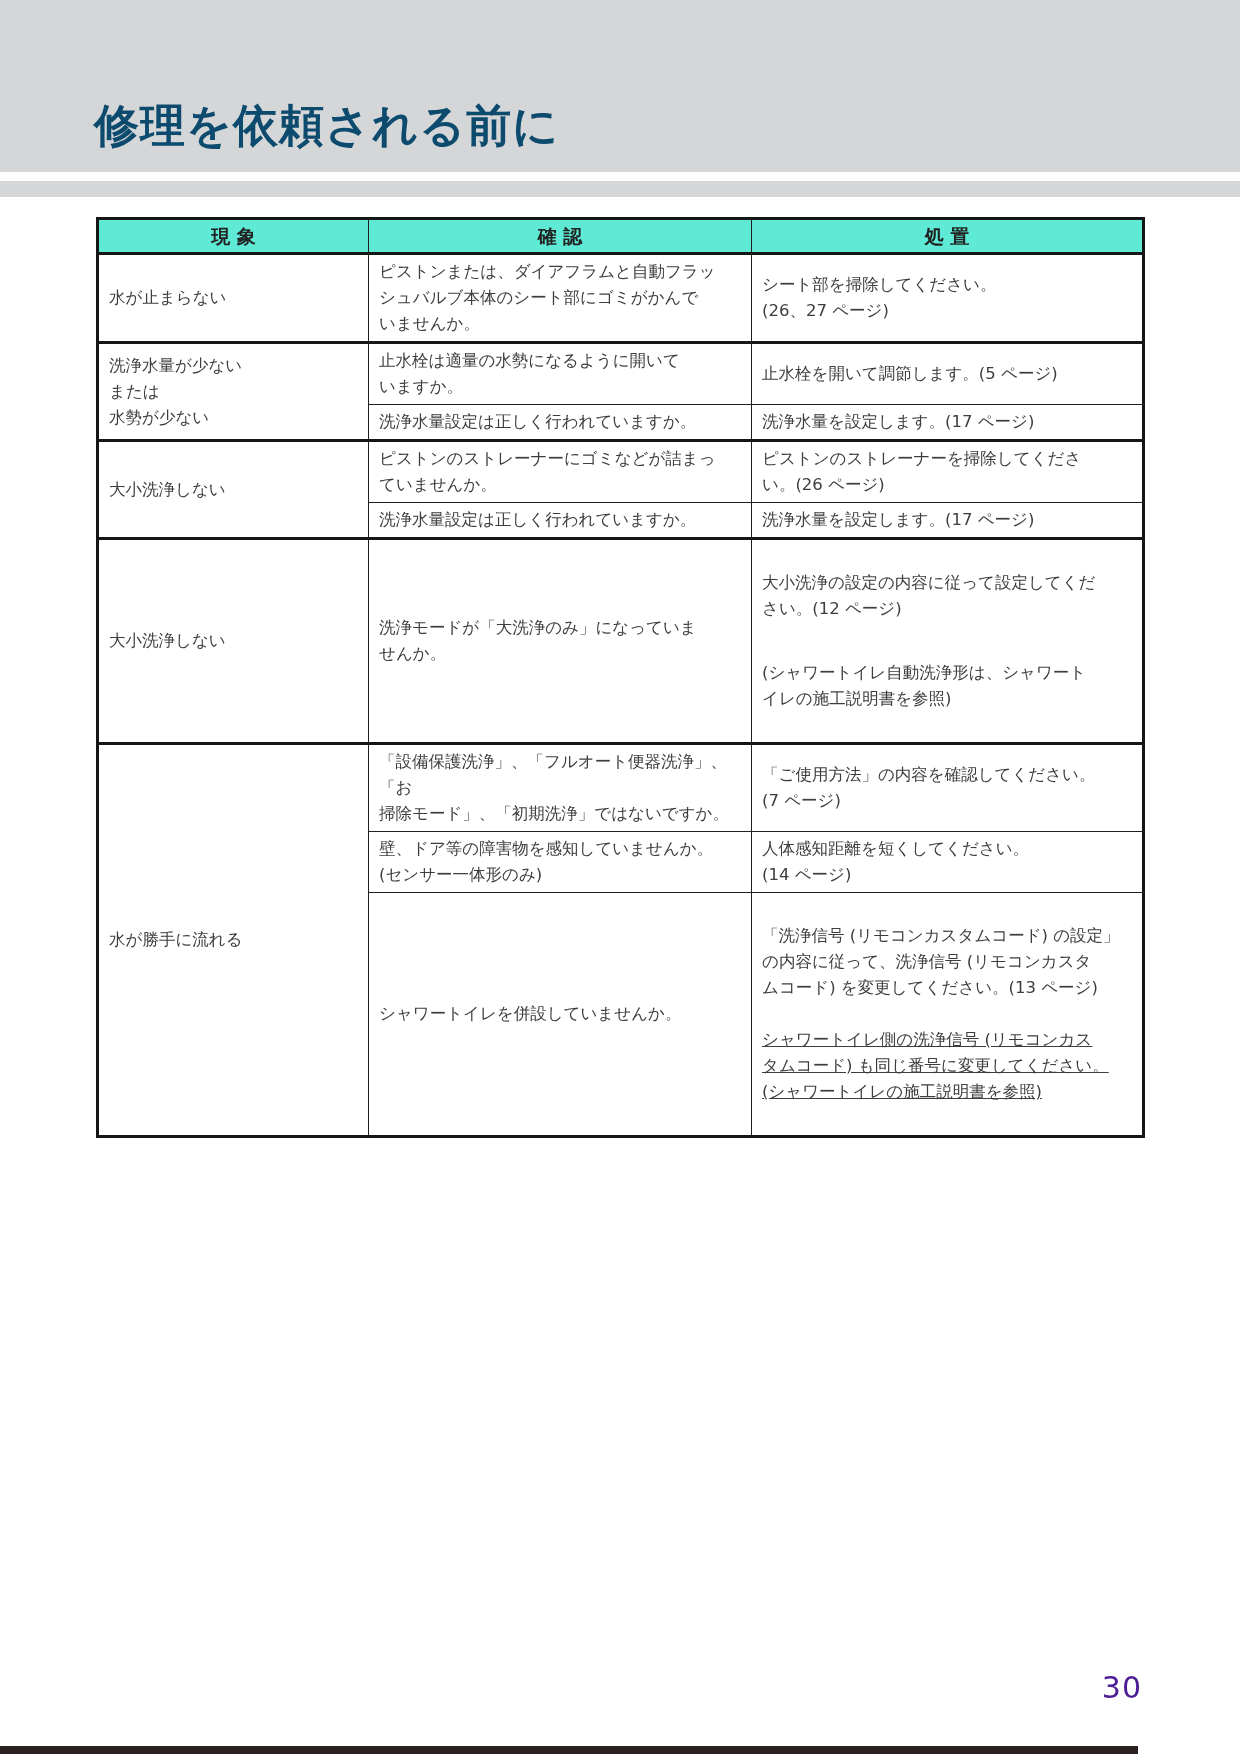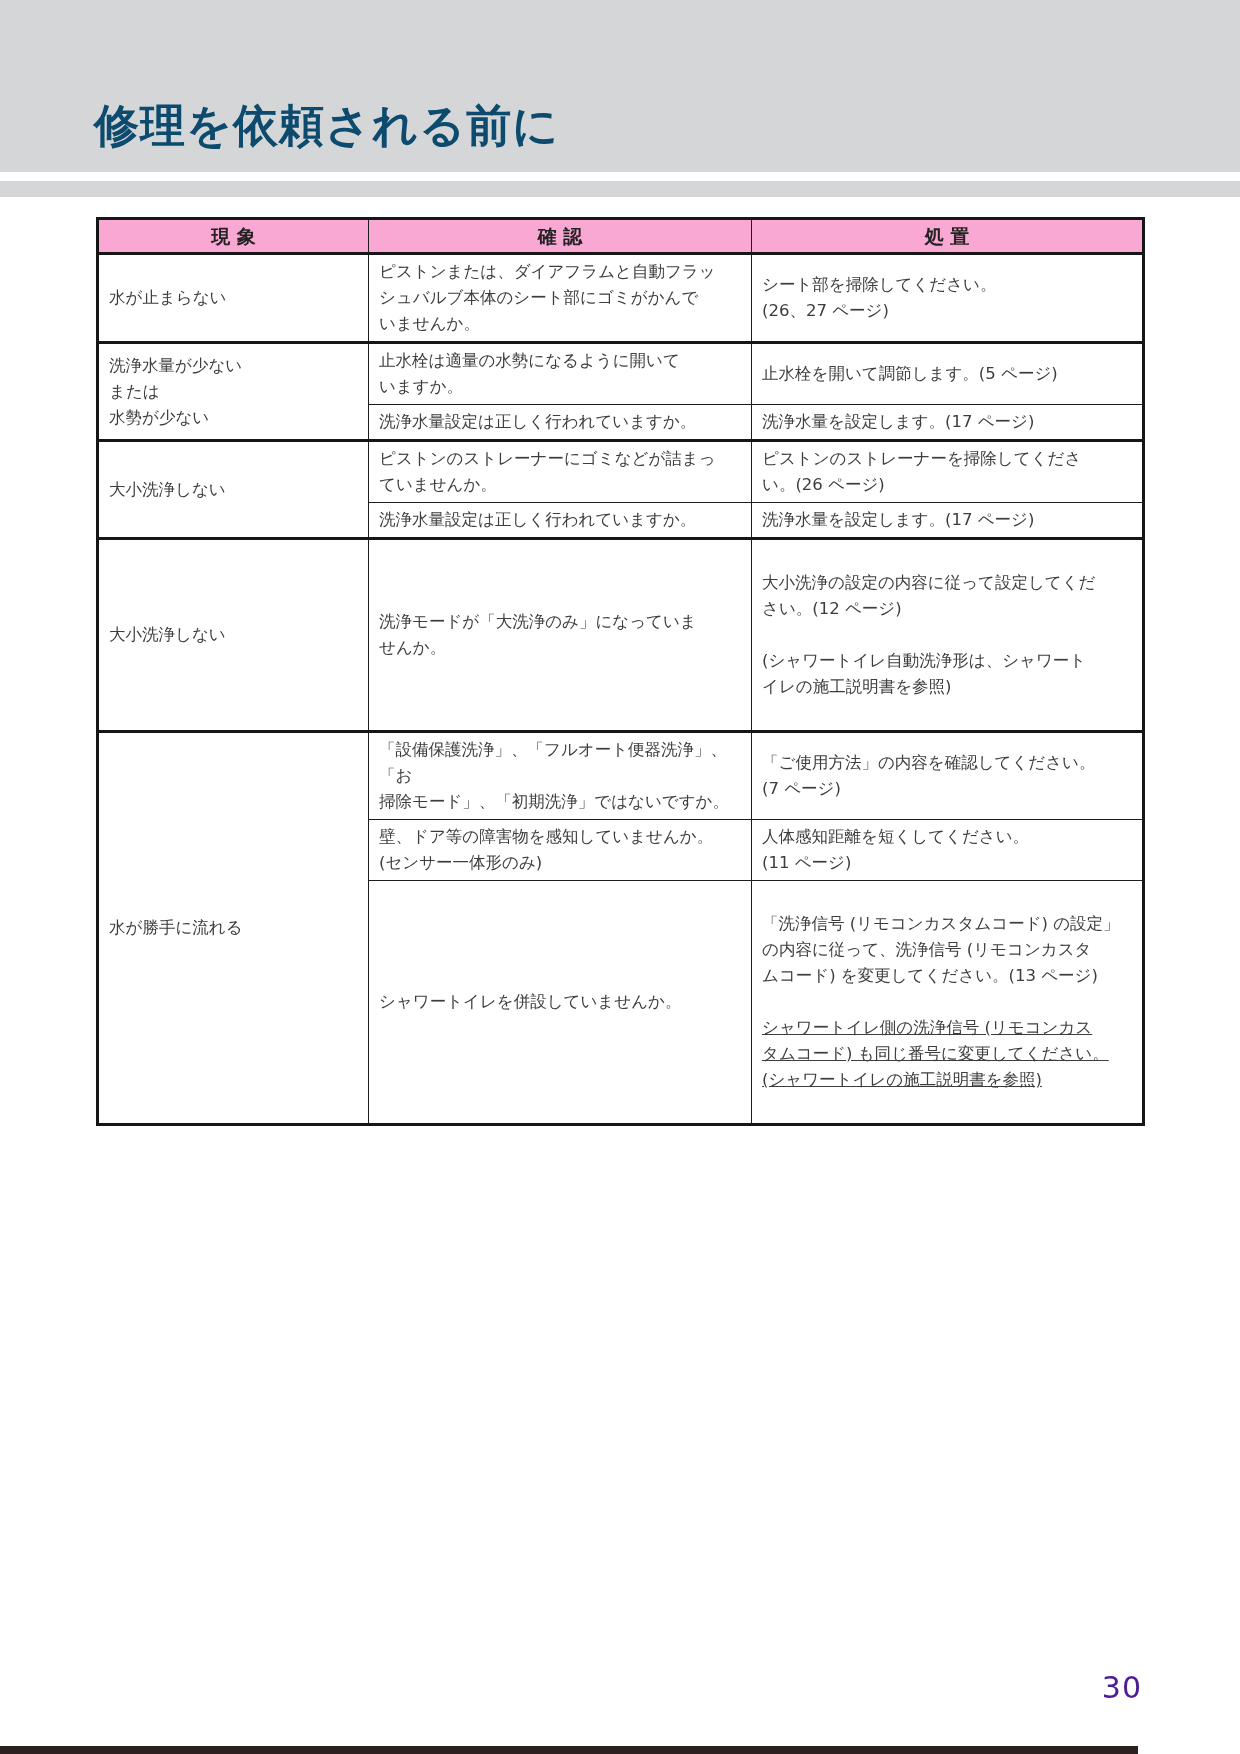--- a/index.html
+++ b/index.html
@@ -38,35 +38,35 @@
     padding: 4px 10px;
     vertical-align: middle;
     color: #3d3d3d;
     font-size: 16.5px;
     line-height: 26px;
     white-space: pre-line;
     overflow: hidden;
   }
   .trouble thead th {
     height: 35px;
-    background: #f9a8d4;
+    background: #5eead4;
     color: #222222;
     font-size: 19px;
     font-weight: bold;
     text-align: center;
     padding: 2px;
     border-bottom: 3px solid #161616;
     line-height: 20px;
   }
   
   tr.major > td { border-top: 3px solid #161616; }
   
   tr.sub > td { border-top: 1px solid #2a2a2a; }
   .cell-paragraph { margin: 0; }
-  .cell-paragraph + .cell-paragraph { }
+  .cell-paragraph + .cell-paragraph { margin-top: 12px; }
   .cell-paragraph.tight + .cell-paragraph.tight { margin-top: 0; text-decoration: underline; }
   .page-number {
     position: absolute; top: 1670px; right: 98px;
     font-size: 30px; color: #4c1d95;
     letter-spacing: 1px;
   }
   .footer-bar {
     position: absolute; left: 0; top: 1746px;
     width: 1138px; height: 8px;
     background: #2b211e;
@@ -144,21 +144,21 @@
       <td rowspan="3">水が勝手に流れる</td>
       <td>「設備保護洗浄」、「フルオート便器洗浄」、「お
 掃除モード」、「初期洗浄」ではないですか。</td>
       <td>「ご使用方法」の内容を確認してください。
 (7 ページ)</td>
     </tr>
     <tr class="sub" style="height:58px;">
       <td>壁、ドア等の障害物を感知していませんか。
 (センサー一体形のみ)</td>
       <td>人体感知距離を短くしてください。
-(11 ページ)</td>
+(14 ページ)</td>
     </tr>
     <tr class="sub" style="height:131px;">
       <td>シャワートイレを併設していませんか。</td>
       <td>
         <p class="cell-paragraph tight">「洗浄信号 (リモコンカスタムコード) の設定」
 の内容に従って、洗浄信号 (リモコンカスタ
 ムコード) を変更してください。(13 ページ)</p>
         <p class="cell-paragraph tight">シャワートイレ側の洗浄信号 (リモコンカス
 タムコード) も同じ番号に変更してください。
 (シャワートイレの施工説明書を参照)</p>

